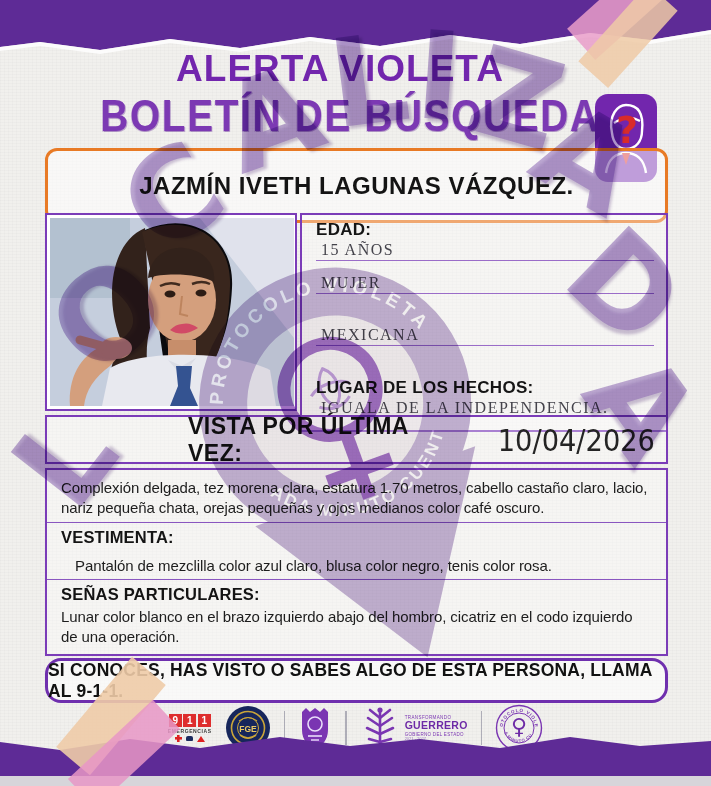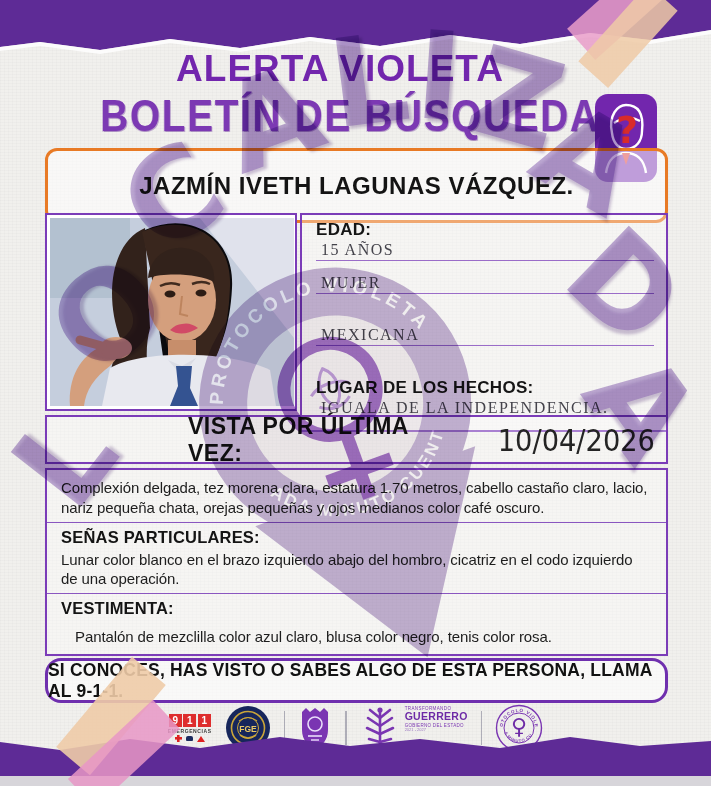--- a/index.html
+++ b/index.html
@@ -73,21 +73,21 @@
   #logo-911 .sq{width:13px;height:13px;background:#de2d2d;color:#fff;font-weight:bold;font-size:10px;
     display:flex;align-items:center;justify-content:center;}
   #logo-911 .em{font-size:5px;font-weight:bold;color:#3a3a3a;letter-spacing:.6px;}
   #logo-911 .icons{display:flex;gap:4px;align-items:center;}
   #logo-911 .cross{width:7px;height:7px;background:
      linear-gradient(#d22,#d22) center/7px 2.6px no-repeat,
      linear-gradient(#d22,#d22) center/2.6px 7px no-repeat;}
   #logo-911 .phone{width:7px;height:5px;background:#1c2b5e;border-radius:2px 2px 1px 1px;}
   #logo-911 .star{width:0;height:0;border-left:4px solid transparent;border-right:4px solid transparent;border-bottom:6px solid #d22;}
 
-  #logo-guerrero{display:flex;align-items:flex-start;gap:5px;}
+  #logo-guerrero{display:flex;align-items:center;gap:5px;}
   #logo-guerrero .txt{display:flex;flex-direction:column;line-height:1.12;}
   #logo-guerrero .t1{font-size:4.5px;color:#7a35b2;letter-spacing:.4px;}
   #logo-guerrero .t2{font-size:10.5px;font-weight:bold;color:#6d2aa6;letter-spacing:.3px;}
   #logo-guerrero .t3{font-size:4.5px;color:#7a35b2;letter-spacing:.3px;}
   #logo-guerrero .t4{font-size:4px;color:#9a78c0;}
 
   
   #wm-letters{left:0;top:0;width:711px;height:786px;pointer-events:none;}
   .wm-letter{position:absolute;font-family:"DejaVu Sans", sans-serif;font-weight:bold;font-size:122px;
     color:rgba(148,112,190,.58);text-shadow:3px 3px 3px rgba(80,40,120,.28);
@@ -174,27 +174,27 @@
 
   <div id="lastseen-box" class="abs">
     <span class="lbl">VISTA POR ÚLTIMA VEZ:</span>
     <span class="date">10/04/2026</span>
   </div>
 
   <div id="desc-box" class="abs">
     <div class="section">
       <div class="body">Complexión delgada, tez morena clara, estatura 1.70 metros, cabello castaño claro, lacio, nariz pequeña chata, orejas pequeñas y ojos medianos color café oscuro.</div>
     </div>
+    <div class="section vest">
+      <div class="hdr">VESTIMENTA:</div>
+      <div class="body">Pantalón de mezclilla color azul claro, blusa color negro, tenis color rosa.</div>
+    </div>
     <div class="section">
       <div class="hdr">SEÑAS PARTICULARES:</div>
       <div class="body">Lunar color blanco en el brazo izquierdo abajo del hombro, cicatriz en el codo izquierdo de una operación.</div>
-    </div>
-    <div class="section vest">
-      <div class="hdr">VESTIMENTA:</div>
-      <div class="body">Pantalón de mezclilla color azul claro, blusa color negro, tenis color rosa.</div>
     </div>
   </div>
 
   <div id="cta-box" class="abs">
     <span class="txt">SI CONOCES, HAS VISTO O SABES ALGO DE ESTA PERSONA, LLAMA AL 9-1-1.</span>
   </div>
 
   <div id="logos" class="abs">
     <div id="logo-911">
       <div class="digits">

